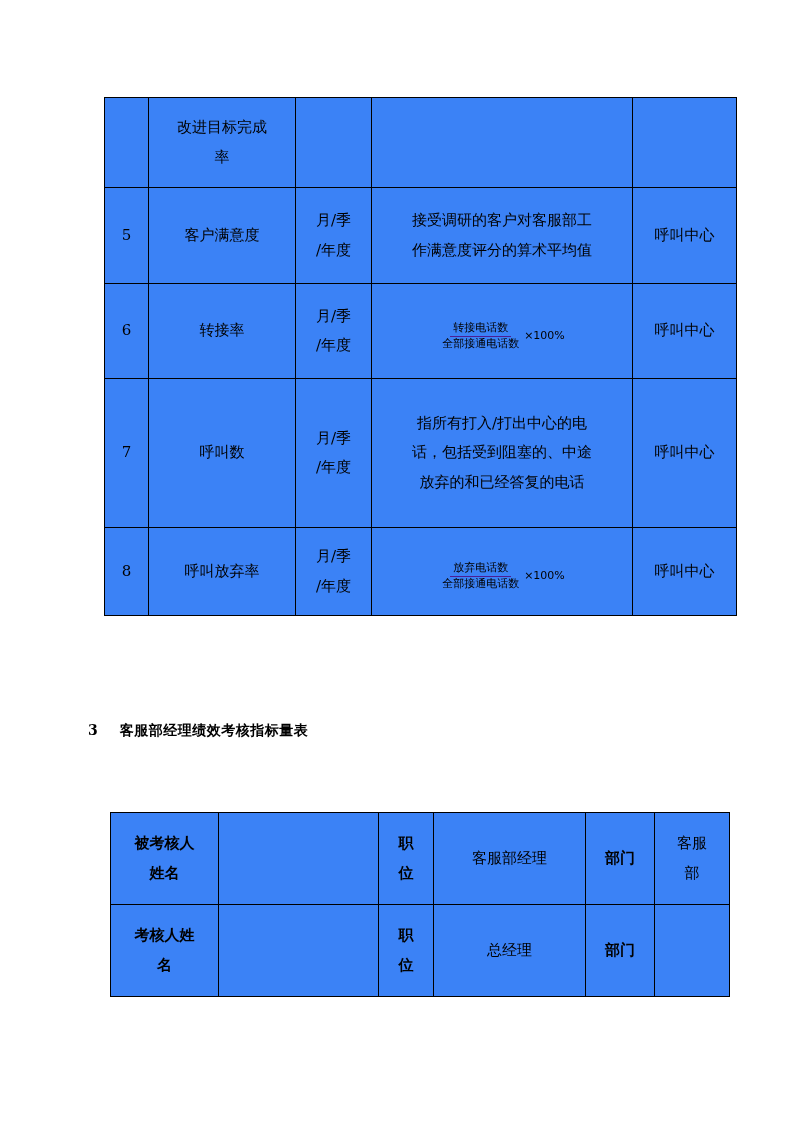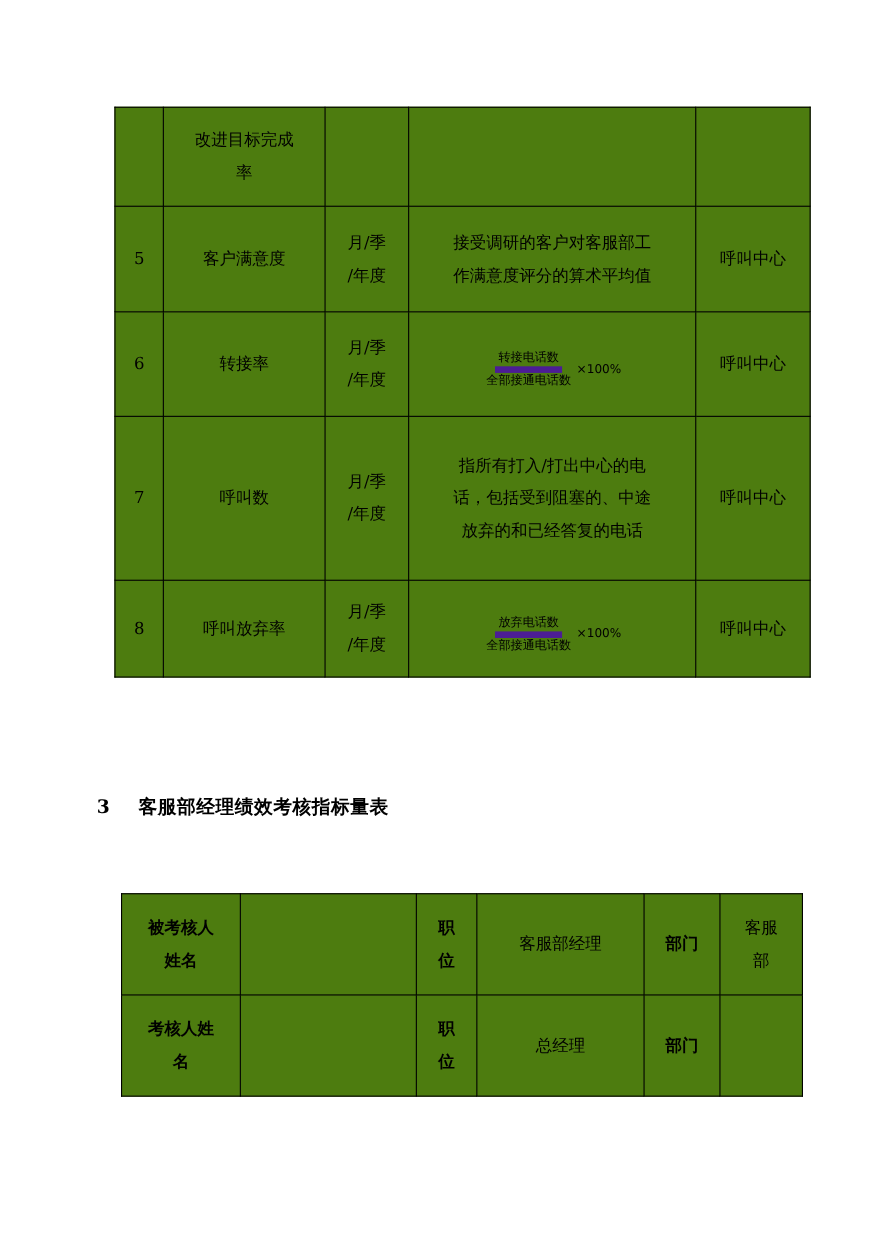--- a/index.html
+++ b/index.html
@@ -21,21 +21,21 @@
     position: absolute;
     inset: 0;
     background: #ffffff;
   }
 
   
   table.doc-table {
     position: absolute;
     border-collapse: collapse;
     table-layout: fixed;
-    background: #4d7c0f;
+    background: #3b82f6;
   }
   table.doc-table td {
     border: 1px solid #000000;
     padding: 0 4px;
     text-align: center;
     vertical-align: middle;
     font-family: "DejaVu Serif", "Liberation Serif", serif;
     font-size: 15px;
     line-height: 1.95;
     color: #000000;
@@ -72,41 +72,41 @@
     font-family: "DejaVu Sans", "Liberation Sans", sans-serif;
   }
   .frac {
     display: inline-flex;
     flex-direction: column;
     align-items: center;
     vertical-align: middle;
   }
   .frac .num {
     padding: 0 3px 1px 3px;
-    border-bottom: 6px solid #4c1d95;
+    border-bottom: 1px solid #4c1d95;
     white-space: nowrap;
   }
   .frac .den {
     padding: 1px 3px 0 3px;
     white-space: nowrap;
   }
   .formula .mul {
     padding-left: 2px;
     font-size: 11px;
     align-self: center;
   }
 
   
   #section-heading {
     position: absolute;
     left: 88px;
     top: 722px;
     font-family: "DejaVu Serif", "Liberation Serif", serif;
     font-weight: bold;
-    font-size: 17px;
+    font-size: 14px;
     letter-spacing: 0.5px;
     white-space: pre;
   }
 
   
   #appraisal-table {
     left: 110px;
     top: 812px;
     width: 569px;
     padding-left: 16px;

